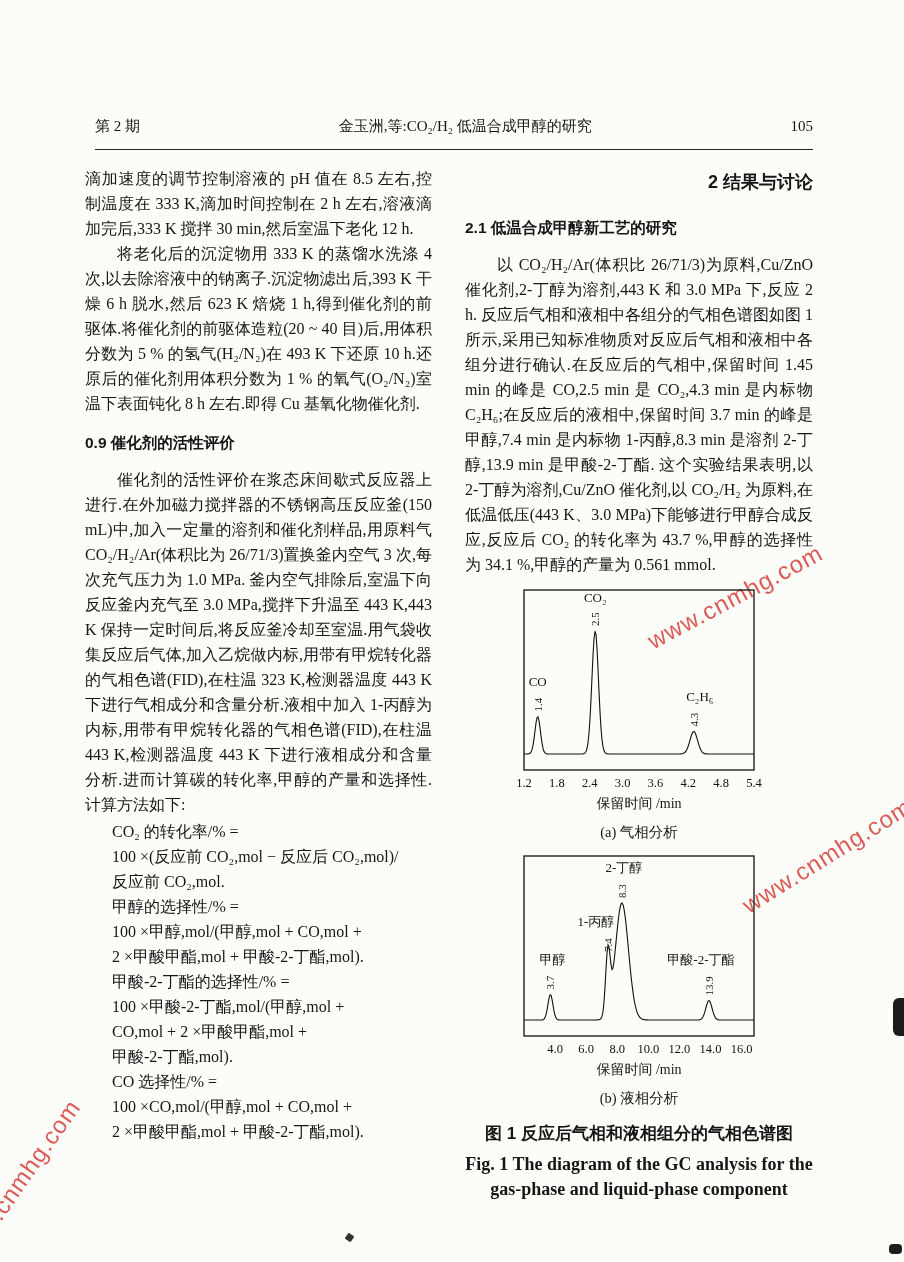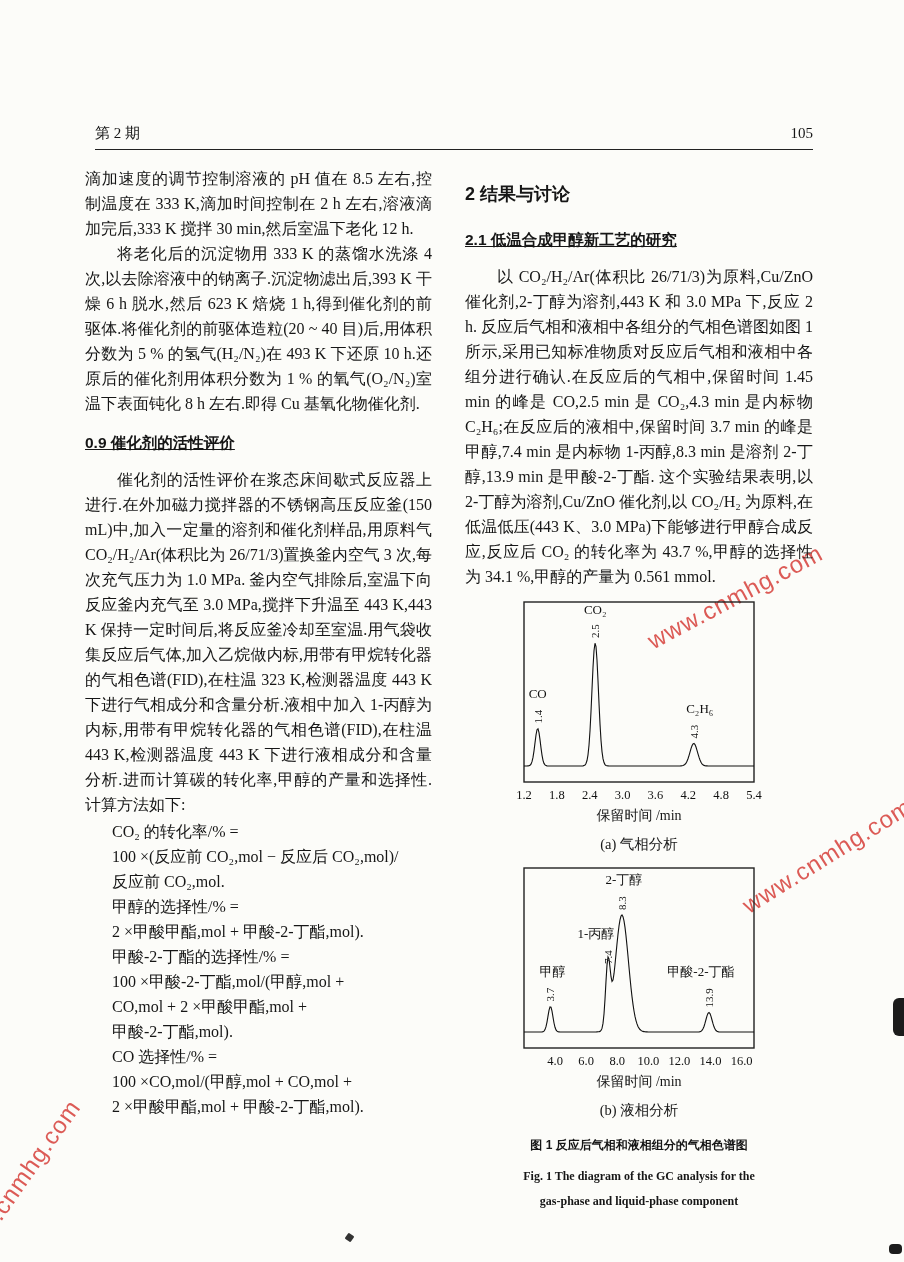--- a/index.html
+++ b/index.html
@@ -4,44 +4,44 @@
 <style>
   *{margin:0;padding:0;box-sizing:border-box;}
   html,body{background:#9a9a9a;}
   .page{
     position:relative;width:904px;height:1262px;margin:0 auto;
     background:#fcfcf9;color:#161616;overflow:hidden;
     font-family:"Liberation Serif","DejaVu Serif",serif;
   }
   
   .page-header{
-    position:absolute;top:124px;left:95px;width:718px;
+    position:absolute;top:117px;left:95px;width:718px;
     display:flex;justify-content:space-between;align-items:baseline;
     font-size:15px;
   }
   .header-rule{position:absolute;top:149px;left:95px;width:718px;border-top:1.6px solid #222;}
   
   .col{position:absolute;top:166px;font-size:16px;line-height:25px;text-align:justify;}
   .col-left{left:85px;width:347px;}
   .col-right{left:465px;width:348px;}
   .col p{text-indent:2em;}
   .col p.noindent{text-indent:0;}
-  .h-main{font-family:"Liberation Sans","DejaVu Sans",sans-serif;font-weight:bold;font-size:18px;margin:16px 0 20px;text-align:left;}
-  .h-sub{font-family:"Liberation Sans","DejaVu Sans",sans-serif;font-weight:bold;font-size:15.5px;margin:14px 0 12px;text-align:left;text-decoration:underline;}
+  .h-main{font-family:"Liberation Sans","DejaVu Sans",sans-serif;font-weight:bold;font-size:18px;margin:4px 0 20px;text-align:right;}
+  .h-sub{font-family:"Liberation Sans","DejaVu Sans",sans-serif;font-weight:bold;font-size:15.5px;margin:14px 0 12px;text-align:left;}
   .formulas{padding-left:27px;margin-top:2px;}
   .fline{line-height:25px;}
   
   .gc-figure{margin-top:12px;text-align:center;}
   .gc-figure svg{display:block;margin:0 auto;}
   .gc-figure svg text{font-family:"Liberation Serif","DejaVu Serif",serif;}
   .axis-label{font-size:14px;margin-top:0;}
   .sub-label{font-size:14.5px;margin:4px 0 10px;text-align:center;}
   .figcap{margin-top:10px;}
-  .cap-cn{font-family:"Liberation Sans","DejaVu Sans",sans-serif;font-weight:bold;font-size:12px;text-align:center;}
-  .cap-en{font-weight:bold;font-size:12px;text-align:center;margin-top:6px;}
+  .cap-cn{font-family:"Liberation Sans","DejaVu Sans",sans-serif;font-weight:bold;font-size:17px;text-align:center;}
+  .cap-en{font-weight:bold;font-size:18px;text-align:center;margin-top:6px;}
   .cap-en2{margin-top:0;}
   
   .watermark{
     position:absolute;color:rgba(210,45,40,0.78);
     font-family:"Liberation Sans","DejaVu Sans",sans-serif;
     font-size:24px;letter-spacing:1px;transform:rotate(-28deg);
     pointer-events:none;white-space:nowrap;
   }
   .wm1{left:638px;top:583px;}
   .wm2{left:730px;top:842px;transform:rotate(-32deg);}
@@ -56,34 +56,36 @@
 <body>
 
 <div class="page">
 
   <div class="watermark wm1">www.cnmhg.com</div>
   <div class="watermark wm2">www.cnmhg.com</div>
   <div class="watermark wm3">www.cnmhg.com</div>
 
   <header class="page-header">
     <span>第 2 期</span>
+    <span>金玉洲,等:CO₂/H₂ 低温合成甲醇的研究</span>
     <span>105</span>
   </header>
   <div class="header-rule"></div>
 
   <div class="col col-left">
     <p class="noindent">滴加速度的调节控制溶液的 pH 值在 8.5 左右,控制温度在 333 K,滴加时间控制在 2 h 左右,溶液滴加完后,333 K 搅拌 30 min,然后室温下老化 12 h.</p>
     <p>将老化后的沉淀物用 333 K 的蒸馏水洗涤 4 次,以去除溶液中的钠离子.沉淀物滤出后,393 K 干燥 6 h 脱水,然后 623 K 焙烧 1 h,得到催化剂的前驱体.将催化剂的前驱体造粒(20 ~ 40 目)后,用体积分数为 5 % 的氢气(H₂/N₂)在 493 K 下还原 10 h.还原后的催化剂用体积分数为 1 % 的氧气(O₂/N₂)室温下表面钝化 8 h 左右.即得 Cu 基氧化物催化剂.</p>
     <h3 class="h-sub">0.9  催化剂的活性评价</h3>
     <p>催化剂的活性评价在浆态床间歇式反应器上进行.在外加磁力搅拌器的不锈钢高压反应釜(150 mL)中,加入一定量的溶剂和催化剂样品,用原料气 CO₂/H₂/Ar(体积比为 26/71/3)置换釜内空气 3 次,每次充气压力为 1.0 MPa. 釜内空气排除后,室温下向反应釜内充气至 3.0 MPa,搅拌下升温至 443 K,443 K 保持一定时间后,将反应釜冷却至室温.用气袋收集反应后气体,加入乙烷做内标,用带有甲烷转化器的气相色谱(FID),在柱温 323 K,检测器温度 443 K下进行气相成分和含量分析.液相中加入 1-丙醇为内标,用带有甲烷转化器的气相色谱(FID),在柱温 443 K,检测器温度 443 K 下进行液相成分和含量分析.进而计算碳的转化率,甲醇的产量和选择性.计算方法如下:</p>
     <div class="formulas">
       <div class="fline">CO₂ 的转化率/% =</div>
       <div class="fline">100 ×(反应前 CO₂,mol − 反应后 CO₂,mol)/</div>
       <div class="fline">反应前 CO₂,mol.</div>
       <div class="fline">甲醇的选择性/% =</div>
+      <div class="fline">100 ×甲醇,mol/(甲醇,mol + CO,mol +</div>
       <div class="fline">2 ×甲酸甲酯,mol + 甲酸-2-丁酯,mol).</div>
       <div class="fline">甲酸-2-丁酯的选择性/% =</div>
       <div class="fline">100 ×甲酸-2-丁酯,mol/(甲醇,mol +</div>
       <div class="fline">CO,mol + 2 ×甲酸甲酯,mol +</div>
       <div class="fline">甲酸-2-丁酯,mol).</div>
       <div class="fline">CO 选择性/% =</div>
       <div class="fline">100 ×CO,mol/(甲醇,mol + CO,mol +</div>
       <div class="fline">2 ×甲酸甲酯,mol + 甲酸-2-丁酯,mol).</div>
     </div>
   </div>

